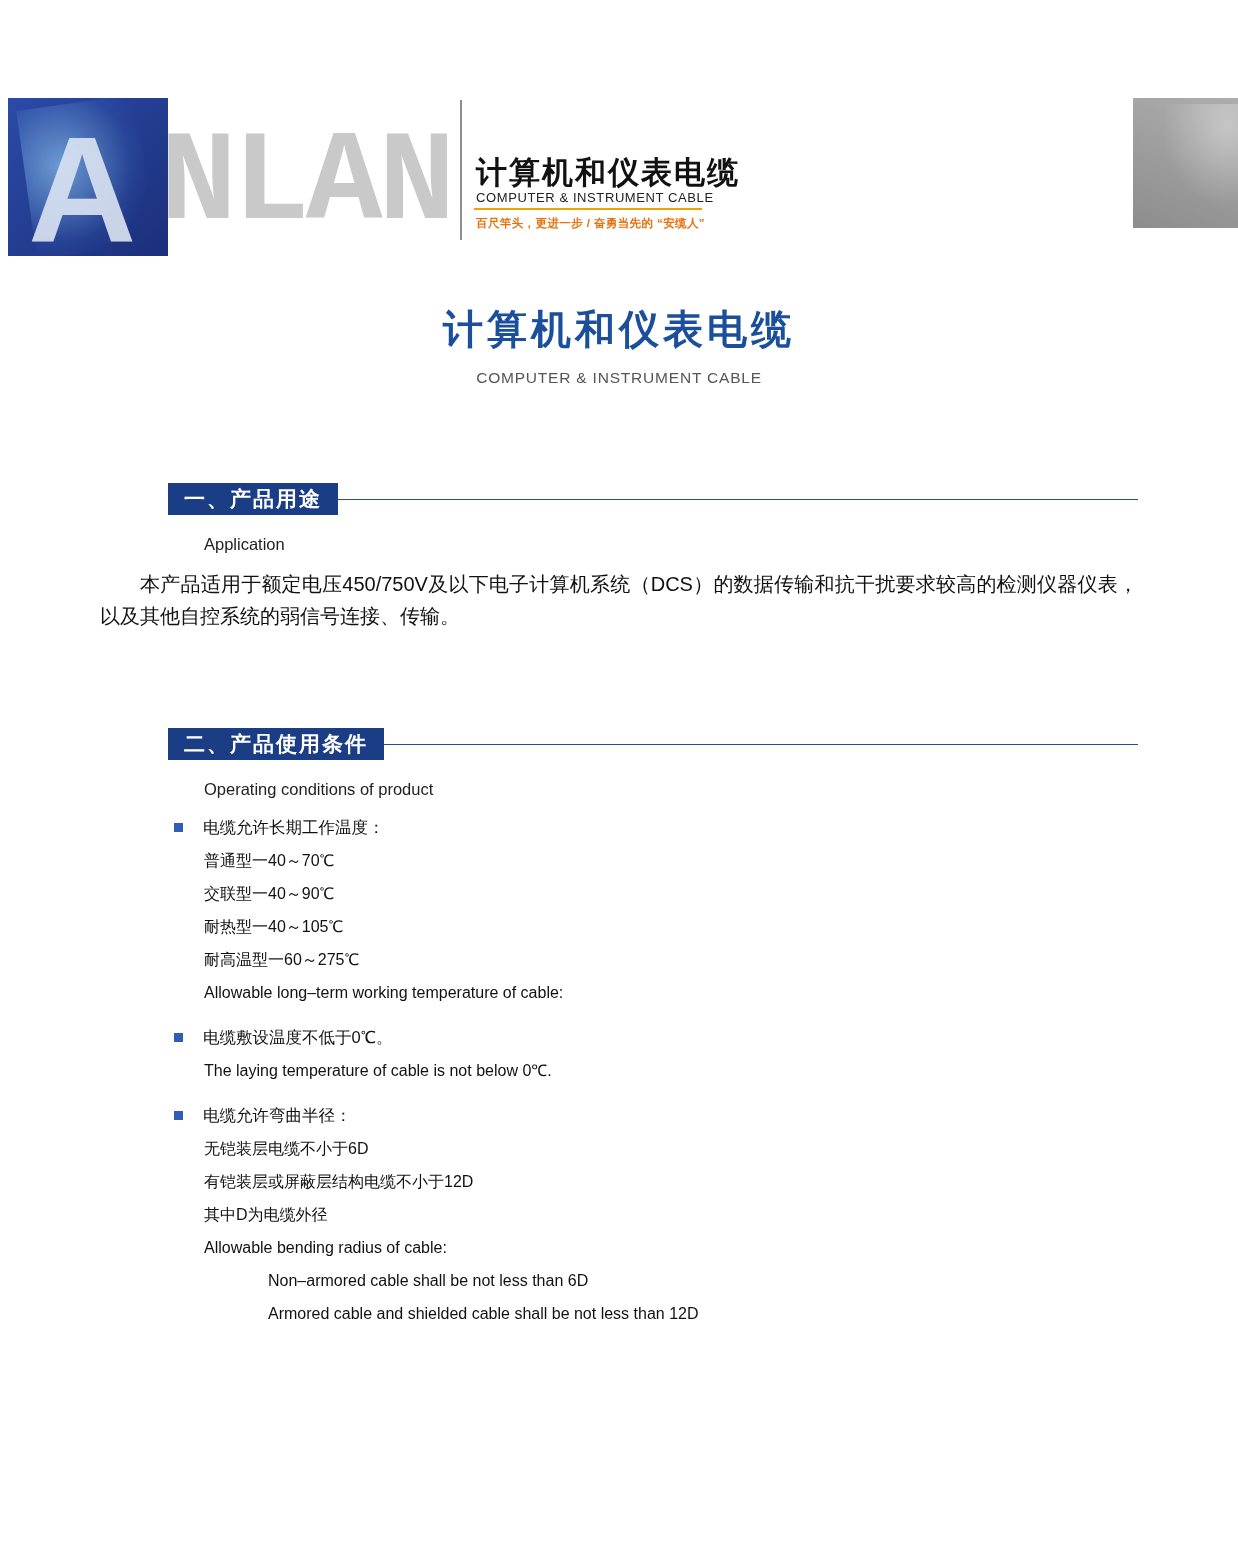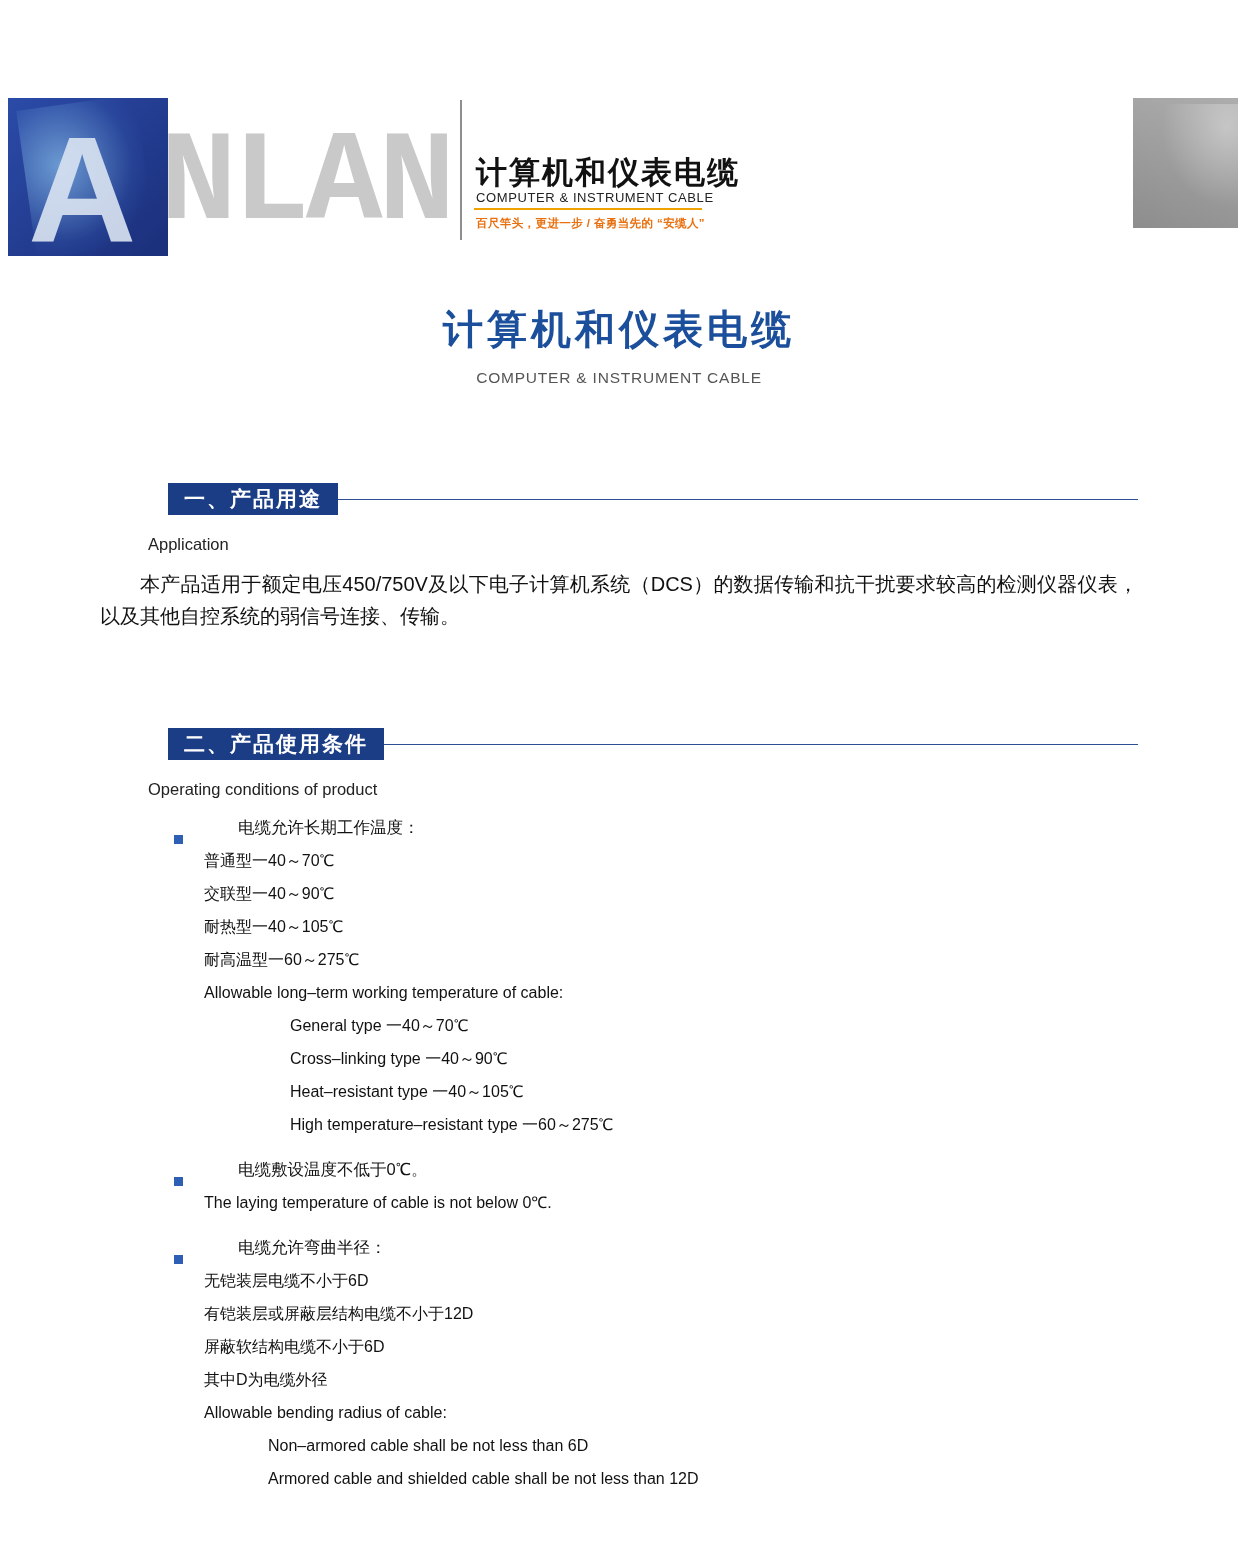--- a/index.html
+++ b/index.html
@@ -168,39 +168,38 @@
     position: absolute;
     left: 68px;
     right: 0;
     top: 16px;
     height: 1px;
     background: #2d4f92;
   }
   .section-sub {
     font-size: 16.5px;
     color: #222;
-    margin: 0 0 10px 48px;
+    margin: 0 0 10px 104px;
   }
 
   p.para {
     font-size: 20px;
     line-height: 32px;
     margin: 14px 0 0 0;
     text-align: justify;
     text-justify: inter-word;
     color: #111;
   }
   p.para.indent { text-indent: 2em; }
 
   .bullet-row {
     display: flex;
-    align-items: flex-end;
+    align-items: flex-start;
     margin-left: 74px;
     margin-top: 12px;
-    gap: 35px;
   }
   .bullet-sq {
     width: 9px;
     height: 9px;
     background: #2f5fb4;
     margin-top: 12px;
     margin-right: 20px;
     flex: 0 0 auto;
   }
   .bullet-text {
@@ -264,43 +263,36 @@
     <span class="bullet-sq"></span>
     <span class="bullet-text">电缆允许长期工作温度：</span>
   </div>
   <div class="lines">
     <div class="line">普通型一40～70℃</div>
     <div class="line">交联型一40～90℃</div>
     <div class="line">耐热型一40～105℃</div>
     <div class="line">耐高温型一60～275℃</div>
     <div class="line">Allowable long–term working temperature of cable:</div>
   </div>
-  <div class="lines deep">
-    <div class="line">General type 一40～70℃</div>
-    <div class="line">Cross–linking type 一40～90℃</div>
-    <div class="line">Heat–resistant type 一40～105℃</div>
-    <div class="line">High temperature–resistant type 一60～275℃</div>
-  </div>
 
   <div class="bullet-row">
     <span class="bullet-sq"></span>
     <span class="bullet-text">电缆敷设温度不低于0℃。</span>
   </div>
   <div class="lines">
     <div class="line">The laying temperature of cable is not below 0℃.</div>
   </div>
 
   <div class="bullet-row">
     <span class="bullet-sq"></span>
     <span class="bullet-text">电缆允许弯曲半径：</span>
   </div>
   <div class="lines">
     <div class="line">无铠装层电缆不小于6D</div>
     <div class="line">有铠装层或屏蔽层结构电缆不小于12D</div>
-    <div class="line">屏蔽软结构电缆不小于6D</div>
     <div class="line">其中D为电缆外径</div>
     <div class="line">Allowable bending radius of cable:</div>
   </div>
   <div class="lines deep2">
     <div class="line">Non–armored cable shall be not less than 6D</div>
     <div class="line">Armored cable and shielded cable shall be not less than 12D</div>
 
   </div>
 
 </div>

